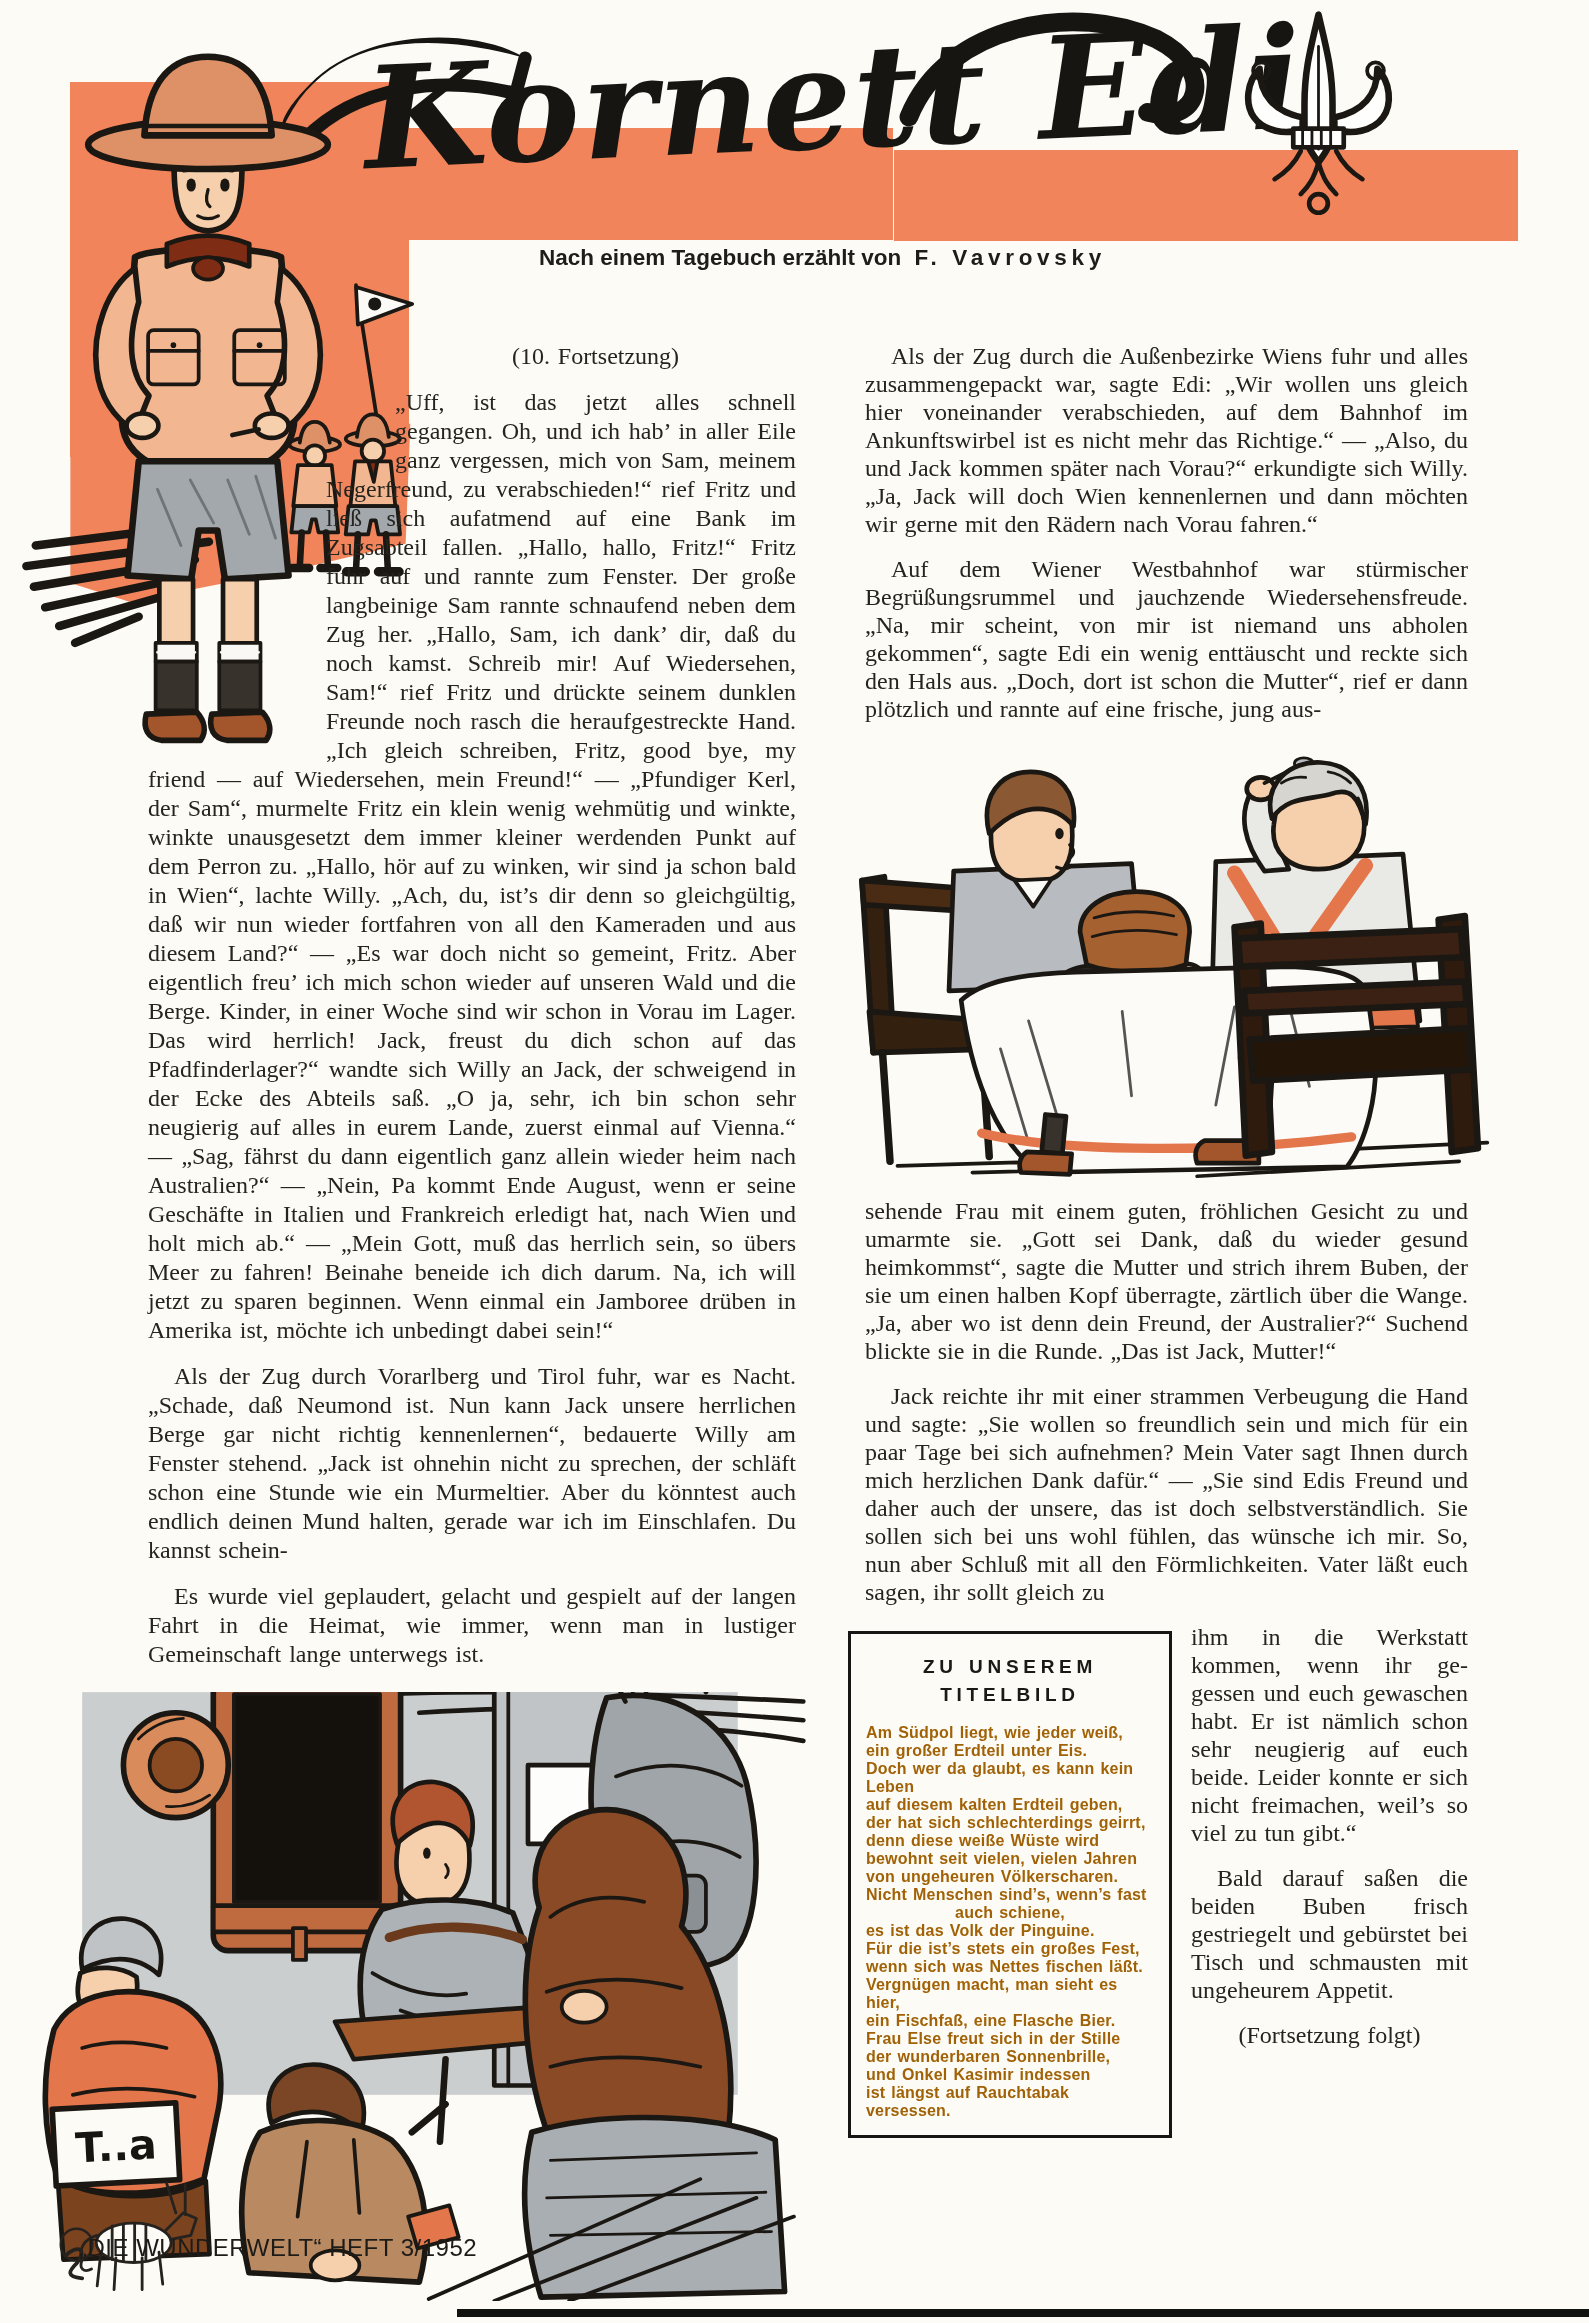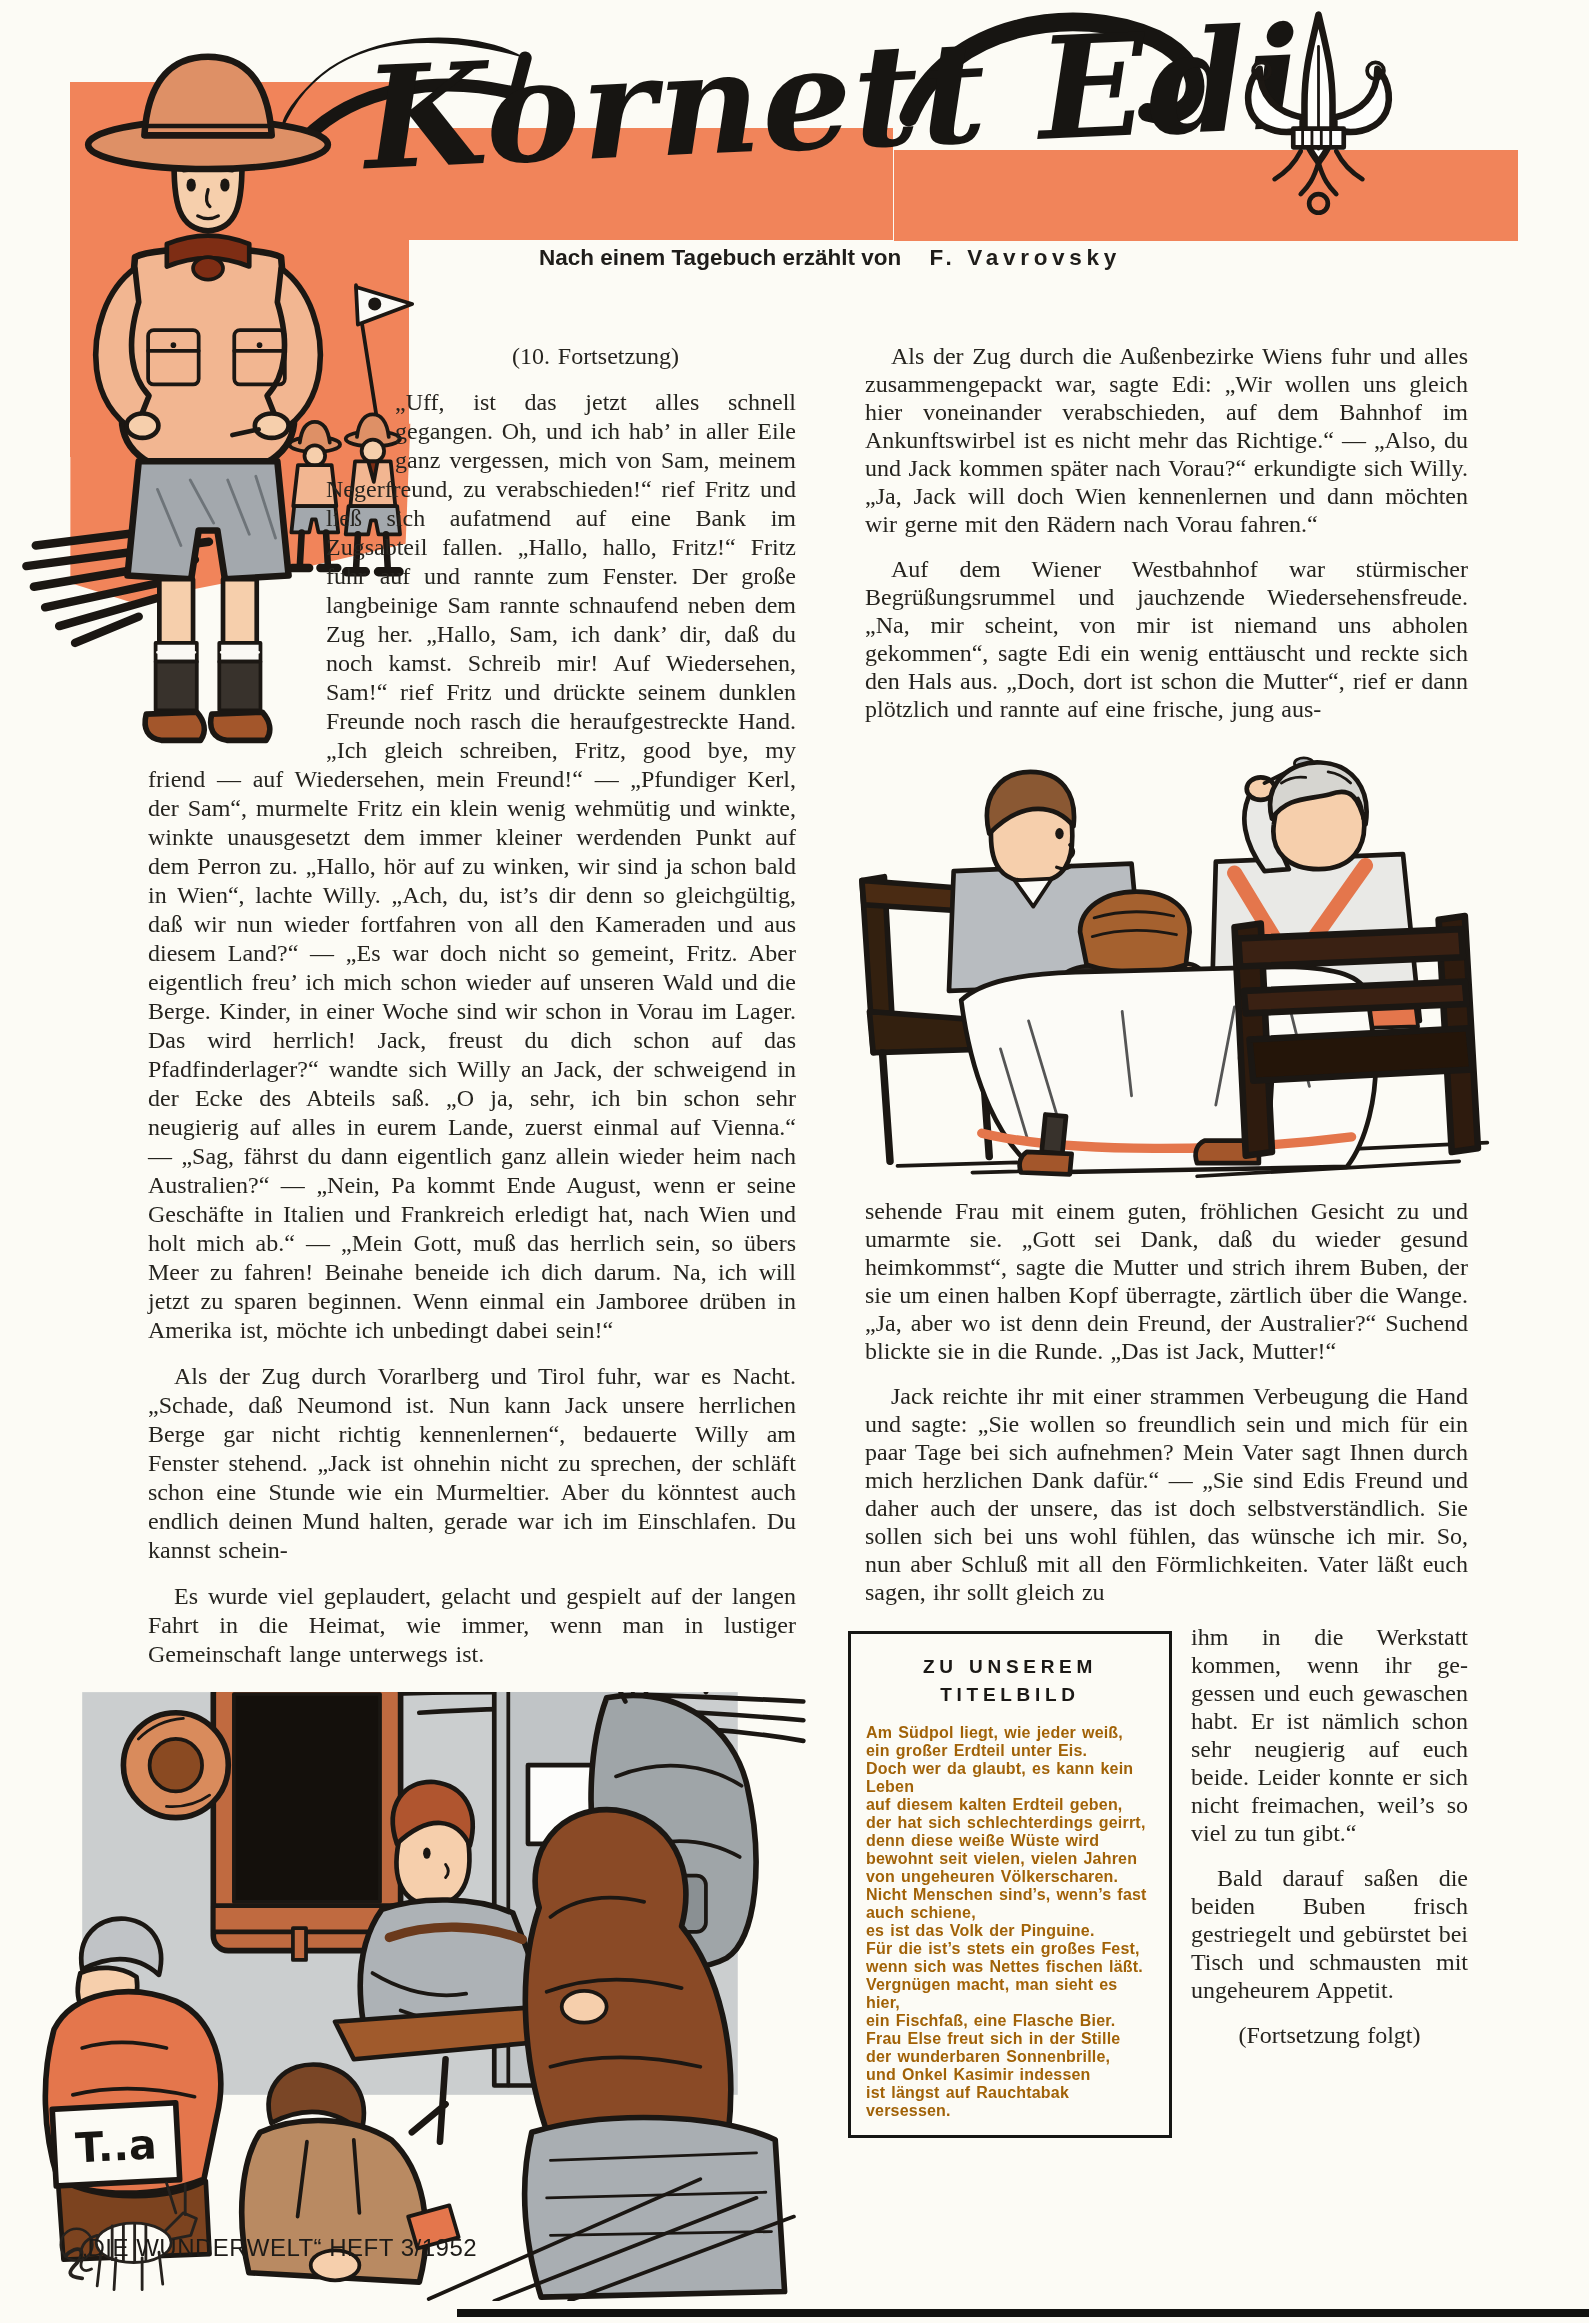--- a/index.html
+++ b/index.html
@@ -8,40 +8,40 @@
   .banner{position:absolute;background:#F1845A;}
   #bannerA{left:70px;top:82px;width:339px;height:375px;}
   #bannerB{left:409px;top:128px;width:484px;height:112px;}
   #bannerC{left:894px;top:150px;width:624px;height:91px;}
   .deco-svg{position:absolute;left:253px;top:0;}
   .main-title{position:absolute;left:364px;top:17px;width:881px;
         font-family:"DejaVu Serif",serif;font-style:italic;font-weight:bold;
         font-size:141px;letter-spacing:1.9px;color:#171512;transform:rotate(-2.5deg);white-space:nowrap;}
   .subtitle{position:absolute;left:539px;top:245px;font-family:"Liberation Sans",sans-serif;
         font-weight:bold;font-size:22.5px;color:#1f1d1a;white-space:nowrap;}
-  .subtitle .author{letter-spacing:4.7px;margin-left:22px;}
+  .subtitle .author{letter-spacing:4.7px;margin-left:7px;}
   .scout-art{position:absolute;left:17px;top:20.6px;}
   .fleur-art{position:absolute;left:1220px;top:9.4px;}
   .col{position:absolute;top:325px;text-align:justify;}
   .left-col{left:131px;width:682px;font-size:24px;line-height:29px;word-spacing:1.9px;}
   .right-col{left:848px;width:637px;font-size:24px;line-height:28px;word-spacing:1.4px;}
   .col p{margin:17px;}
   .fa{float:left;width:264px;height:143px;}
   .fb{float:left;clear:left;width:195px;height:287px;}
   .cont-label{text-align:center;}
   .ind{text-indent:26px;}
   .table-illo{margin:13px 0 7.5px -7.5px;line-height:0;}
   .titelbild-box{float:left;width:324px;box-sizing:border-box;border:3.7px solid #161614;
         padding:19px 15px 15px;margin:7.5px 19px 5.6px 0;background:#FCFBF5;
         font-family:"Liberation Sans",sans-serif;}
   .box-title{text-align:center;font-weight:bold;font-size:19px;letter-spacing:4.7px;
         margin-bottom:15px;color:#1b1916;}
   .poem-line{font-weight:bold;font-size:16px;line-height:18px;letter-spacing:0.2px;
         color:#a16207;text-align:left;}
-  .poem-line.pr{text-align:left;}
+  .poem-line.pr{text-align:center;}
   .next-label{text-align:center;margin-top:22.5px;}
   .train-art{position:absolute;left:26px;top:1692px;}
   .footer{position:absolute;left:79px;top:2234px;font-family:"Liberation Sans",sans-serif;
         font-weight:normal;font-size:24px;letter-spacing:0.5px;color:#1d1b18;white-space:nowrap;}
   .bottom-rule{position:absolute;left:457px;top:2309px;width:1132px;height:8.4px;background:#121210;}
   .sketch{stroke:#1b1713;stroke-linecap:round;stroke-linejoin:round;}
 </style>
 </head>
 <body>
 

